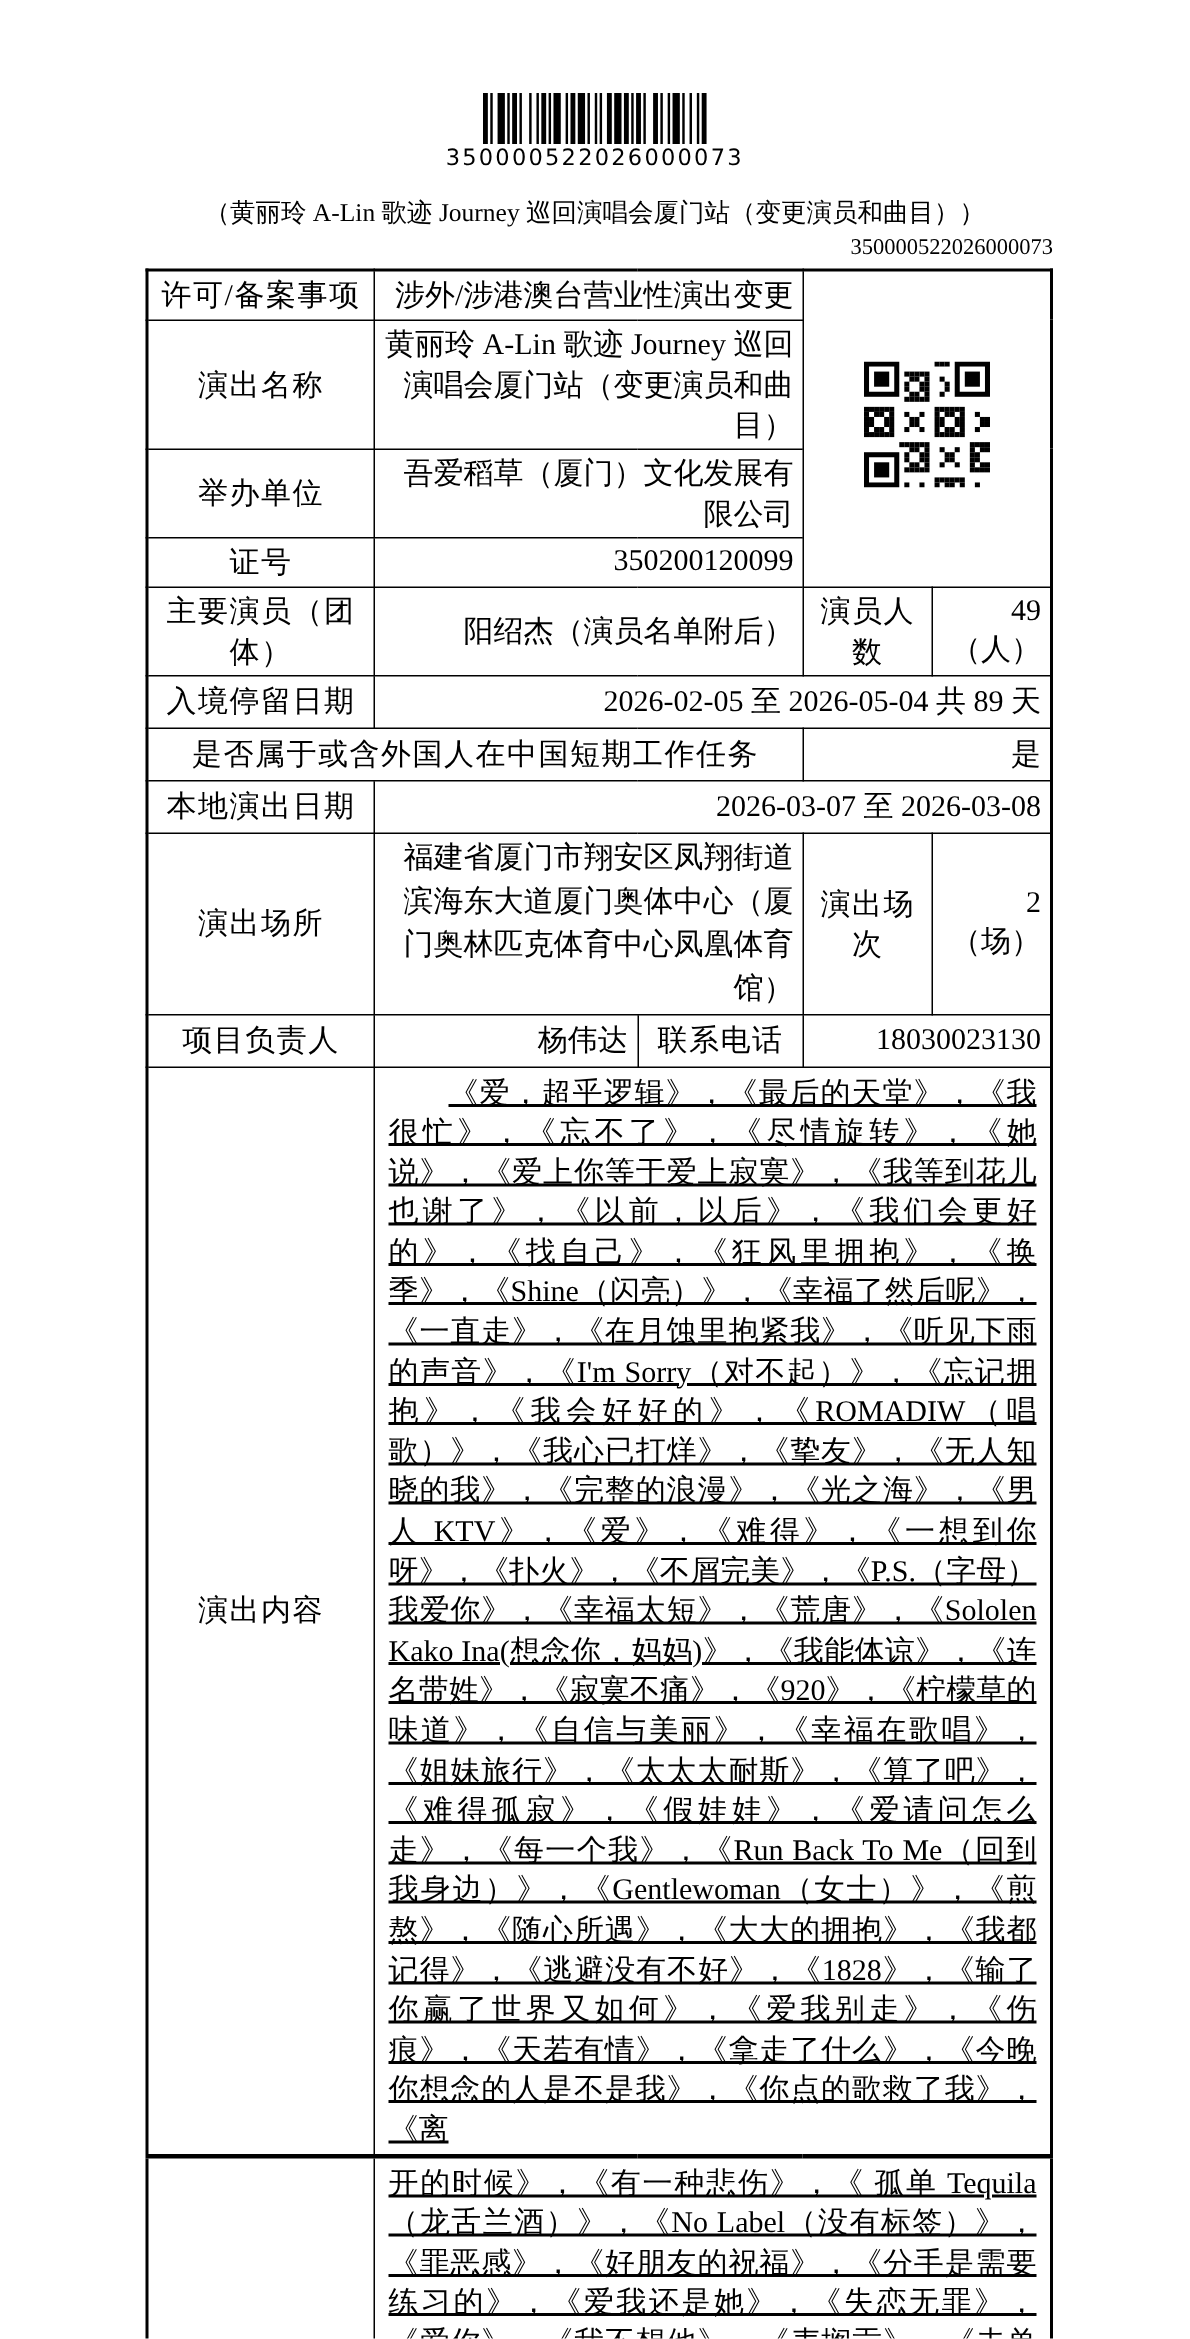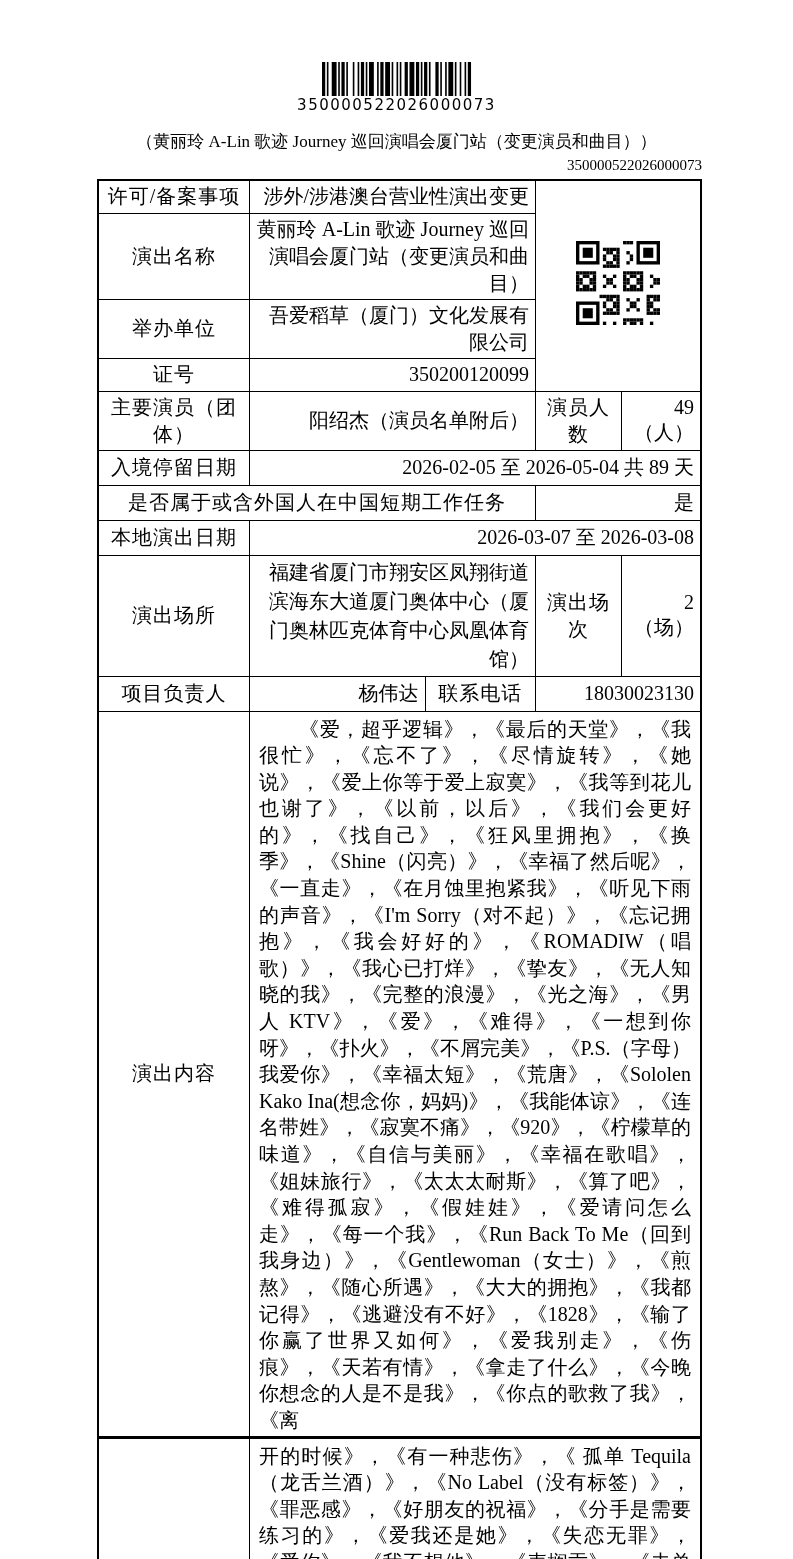--- a/index.html
+++ b/index.html
@@ -32,21 +32,21 @@
     width: 605px; margin-left: 97px; margin-top: 3px;
     font-size: 20px;
   }
   table.main { border: 2px solid #000; }
   table.main td { border: 1px solid #000; overflow: hidden; }
   td.lbl { text-align: center; vertical-align: middle; letter-spacing: 1px; padding: 2px; }
   td.val { text-align: right; vertical-align: middle; padding: 2px 6px; }
   td.qr-cell { text-align: center; vertical-align: middle; }
   td.content-cell {
     text-align: justify; vertical-align: top;
-    padding: 4px 9px 2px 9px; line-height: 26.6px;
+    padding: 4px 9px 2px 9px; line-height: 26.6px; text-decoration: underline;
   }
   td.content-cell.indent { text-indent: 2em; }
   tr.split-row td { border-top: 3px solid #000; }
 
   
   .disclosure { font-size: 16px; padding-left: 108px; margin-top: 13px; }
   .signature { text-align: right; font-size: 17px; padding-right: 83px; margin-top: 28px; line-height: 22px; }
   .sign-date { text-align: right; font-size: 16px; padding-right: 98px; margin-top: 11px; line-height: 22px; font-family: Liberation Serif, serif; }
   .notes-label { font-size: 15px; padding-left: 75px; margin-top: 13px; }
 </style>

